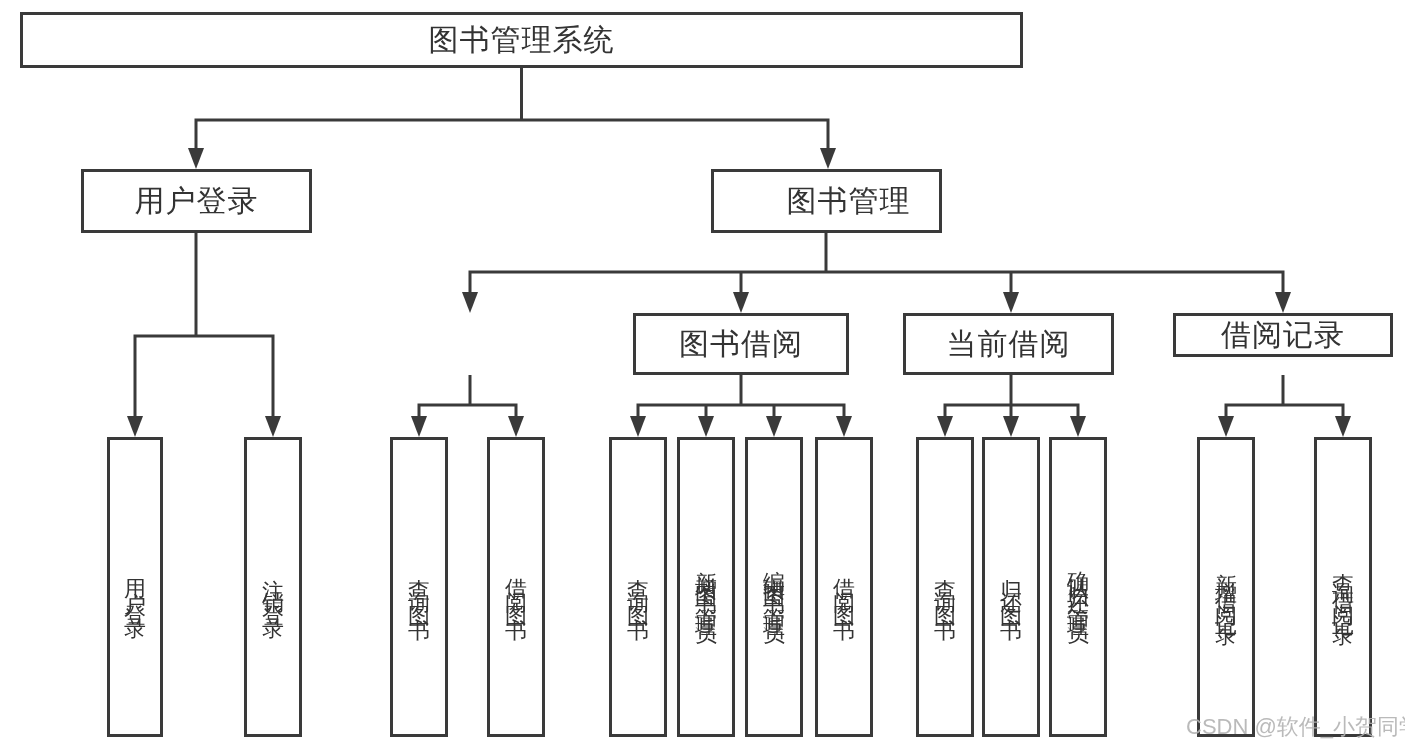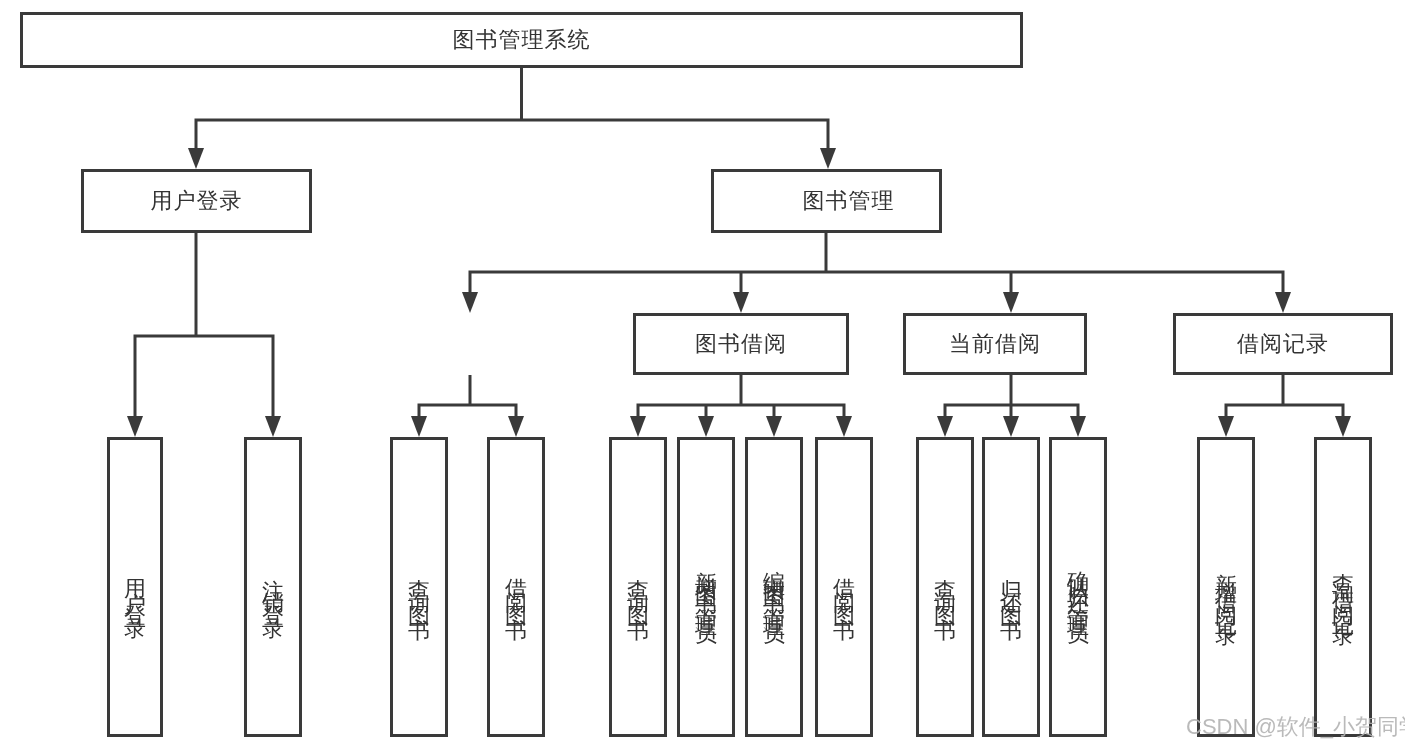--- a/index.html
+++ b/index.html
@@ -25,21 +25,21 @@
     position: absolute;
     box-sizing: border-box;
     background: #ffffff;
     border: 3px solid #3a3a3a;
     display: flex;
     align-items: center;
     justify-content: center;
     z-index: 2;
   }
   .box span {
-    font-size: 22px;
+    font-size: 30px;
     color: #333333;
     letter-spacing: 1px;
     white-space: nowrap;
   }
   .vbox {
     position: absolute;
     box-sizing: border-box;
     background: #ffffff;
     border: 3px solid #3a3a3a;
     display: flex;
@@ -129,24 +129,24 @@
   <div class="box" style="left:81px;top:169px;width:231px;height:64px;">
     <span>用户登录</span>
   </div>
   <div class="box" style="left:711px;top:169px;width:231px;height:64px;padding-left:44px;">
     <span>图书管理</span>
   </div>
 
   <div class="box" style="left:633px;top:313px;width:216px;height:62px;">
     <span>图书借阅</span>
   </div>
-  <div class="box" style="left:903px;top:313px;width:184px;height:62px;">
+  <div class="box" style="left:903px;top:313px;width:211px;height:62px;">
     <span>当前借阅</span>
   </div>
-  <div class="box" style="left:1173px;top:313px;width:220px;height:62px;">
+  <div class="box" style="left:1173px;top:313px;width:220px;height:44px;">
     <span>借阅记录</span>
   </div>
 
   <div class="vbox" style="left:107px;top:437px;width:56px;height:300px;">
     <span class="vtext sp4">用户登录</span>
   </div>
   <div class="vbox" style="left:244px;top:437px;width:58px;height:300px;">
     <span class="vtext sp4">注销登录</span>
   </div>
 

